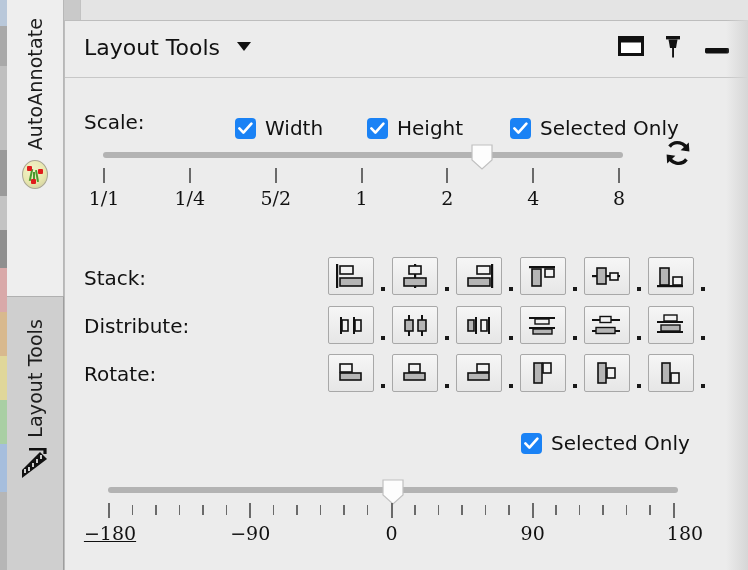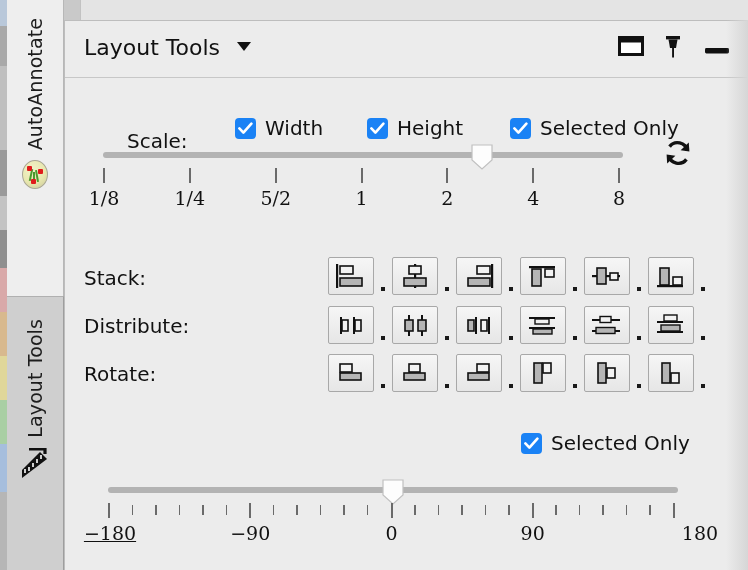--- a/index.html
+++ b/index.html
@@ -161,21 +161,21 @@
           <rect x="4" y="1" width="14" height="3.4" fill="#111"></rect>
           <path d="M6.5 4.4 L15.5 4.4 L14 13 L8 13 Z" fill="#111"></path>
           <rect x="10.1" y="12.5" width="1.9" height="10" fill="#111"></rect>
         </svg>
 
         <svg class="winbtn wb-min" viewBox="0 0 28 22">
           <rect x="2" y="13" width="24" height="5.5" rx="1.4" fill="#111"></rect>
         </svg>
       </div>
 
-      <div class="label" style="left:19px;top:108px;margin-left:43px;">Scale:</div>
+      <div class="label" style="left:19px;top:89px;">Scale:</div>
 
       <div class="cbx" style="left:302px;top:95px;">
         <div class="box">
           <svg width="15" height="13" viewBox="0 0 15 13">
               <path d="M1.4 6.4 L5.4 10.6 L13.4 1.6" stroke="#fff" stroke-width="2.6" fill="none" stroke-linecap="round" stroke-linejoin="round"></path>
             </svg>
         </div>
         <span class="cbx-label">Height</span>
       </div>
 
@@ -204,21 +204,21 @@
 
       <div class="tickrow" style="left:38px;top:147px;width:520px;height:52px;">
         <div class="tick" style="left:0px;top:0;height:15px;"></div>
         <div class="tick" style="left:85.8px;top:0;height:15px;"></div>
         <div class="tick" style="left:171.7px;top:0;height:15px;"></div>
         <div class="tick" style="left:257.5px;top:0;height:15px;"></div>
         <div class="tick" style="left:343.3px;top:0;height:15px;"></div>
         <div class="tick" style="left:429.2px;top:0;height:15px;"></div>
         <div class="tick" style="left:515px;top:0;height:15px;"></div>
 
-        <div class="ticklabel" style="left:1px;top:19px;">1/8</div>
+        <div class="ticklabel" style="left:1px;top:19px;">1/1</div>
         <div class="ticklabel" style="left:86.8px;top:19px;text-align:right;">1/4</div>
         <div class="ticklabel" style="left:172.7px;top:19px;">5/2</div>
         <div class="ticklabel" style="left:258.5px;top:19px;">1</div>
         <div class="ticklabel" style="left:344.3px;top:19px;">2</div>
         <div class="ticklabel" style="left:430.2px;top:19px;">4</div>
         <div class="ticklabel" style="left:516px;top:19px;">8</div>
       </div>
 
       <svg class="refresh" style="left:598px;top:117px;" viewBox="0 0 30 30">
         <path d="M24.3 12.6 A10 10 0 0 0 6.6 8.6" stroke="#111" stroke-width="3.4" fill="none"></path>
@@ -436,19 +436,19 @@
         <div class="tick" style="left:447.2px;top:2px;height:10px;width:1.6px;"></div>
         <div class="tick" style="left:470.8px;top:2px;height:10px;width:1.6px;"></div>
         <div class="tick" style="left:494.3px;top:2px;height:10px;width:1.6px;"></div>
         <div class="tick" style="left:517.9px;top:2px;height:10px;width:1.6px;"></div>
         <div class="tick" style="left:541.4px;top:2px;height:10px;width:1.6px;"></div>
 
         <div class="ticklabel" style="left:2px;top:19px;text-decoration:underline;">−180</div>
         <div class="ticklabel" style="left:142.2px;top:19px;">−90</div>
         <div class="ticklabel" style="left:283.5px;top:19px;">0</div>
         <div class="ticklabel" style="left:424.7px;top:19px;">90</div>
-        <div class="ticklabel" style="left:592px;top:19px;">180</div>
+        <div class="ticklabel" style="left:577px;top:19px;">180</div>
       </div>
 
     </div>
     <div class="panel-right-fade"></div>
   </div>
 </div>
 
 </body></html>

